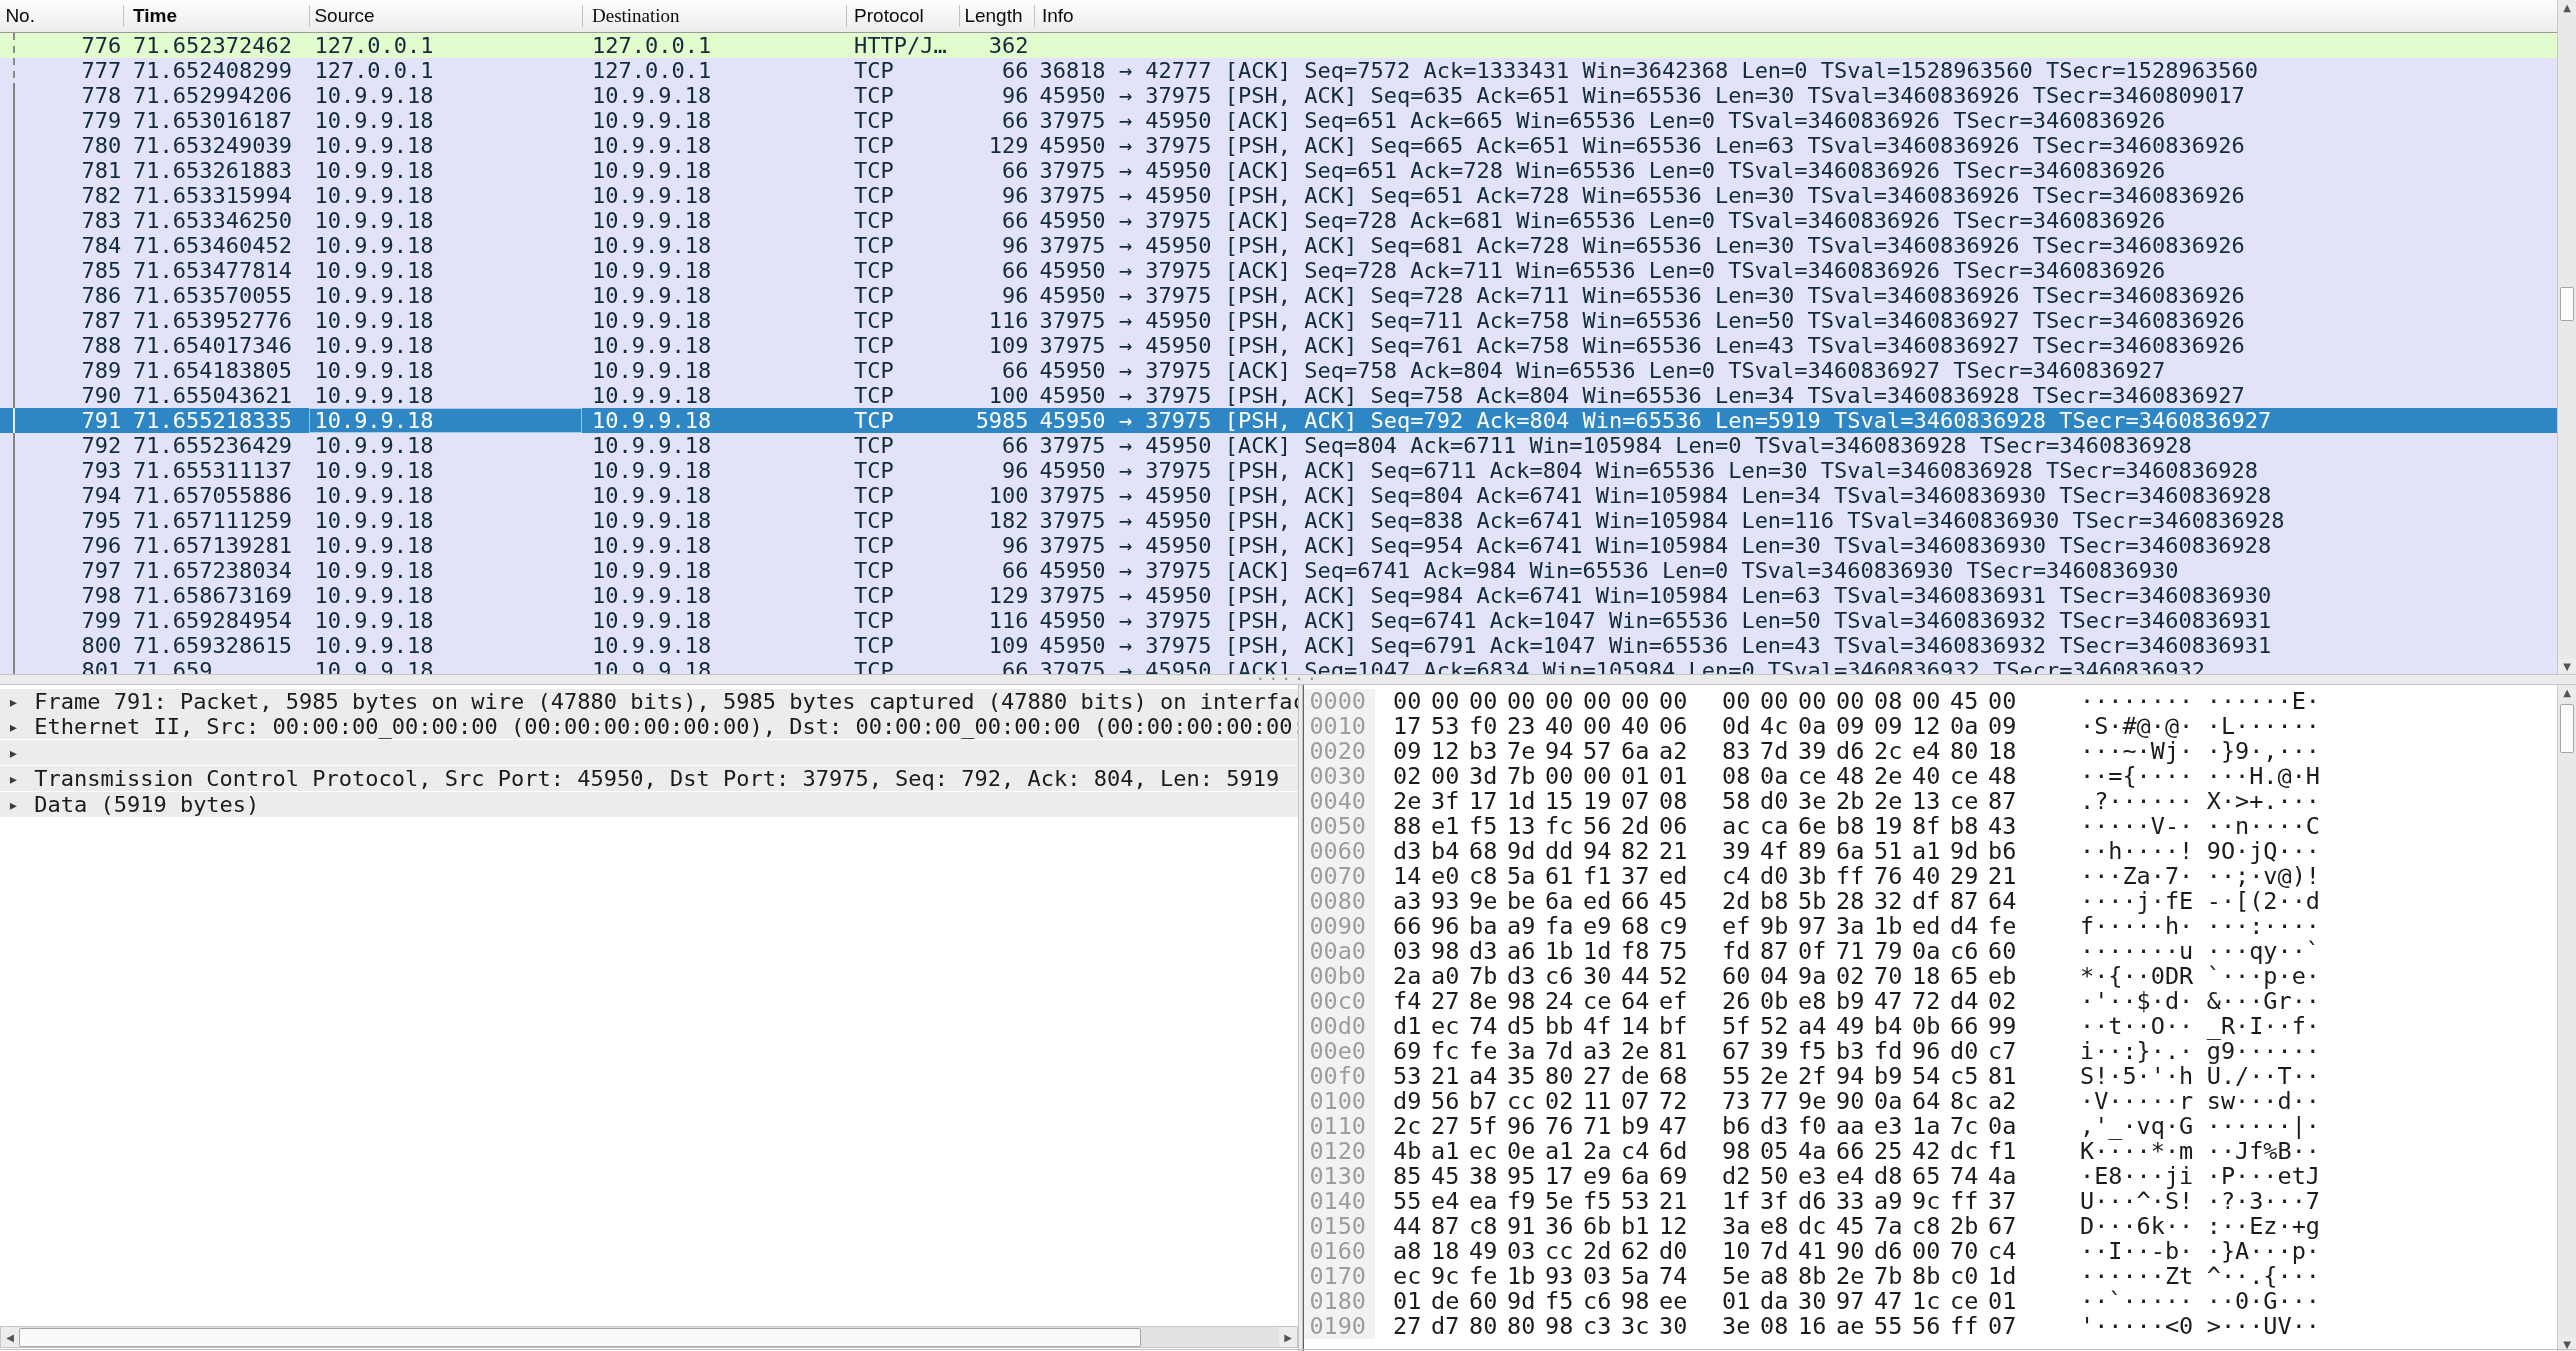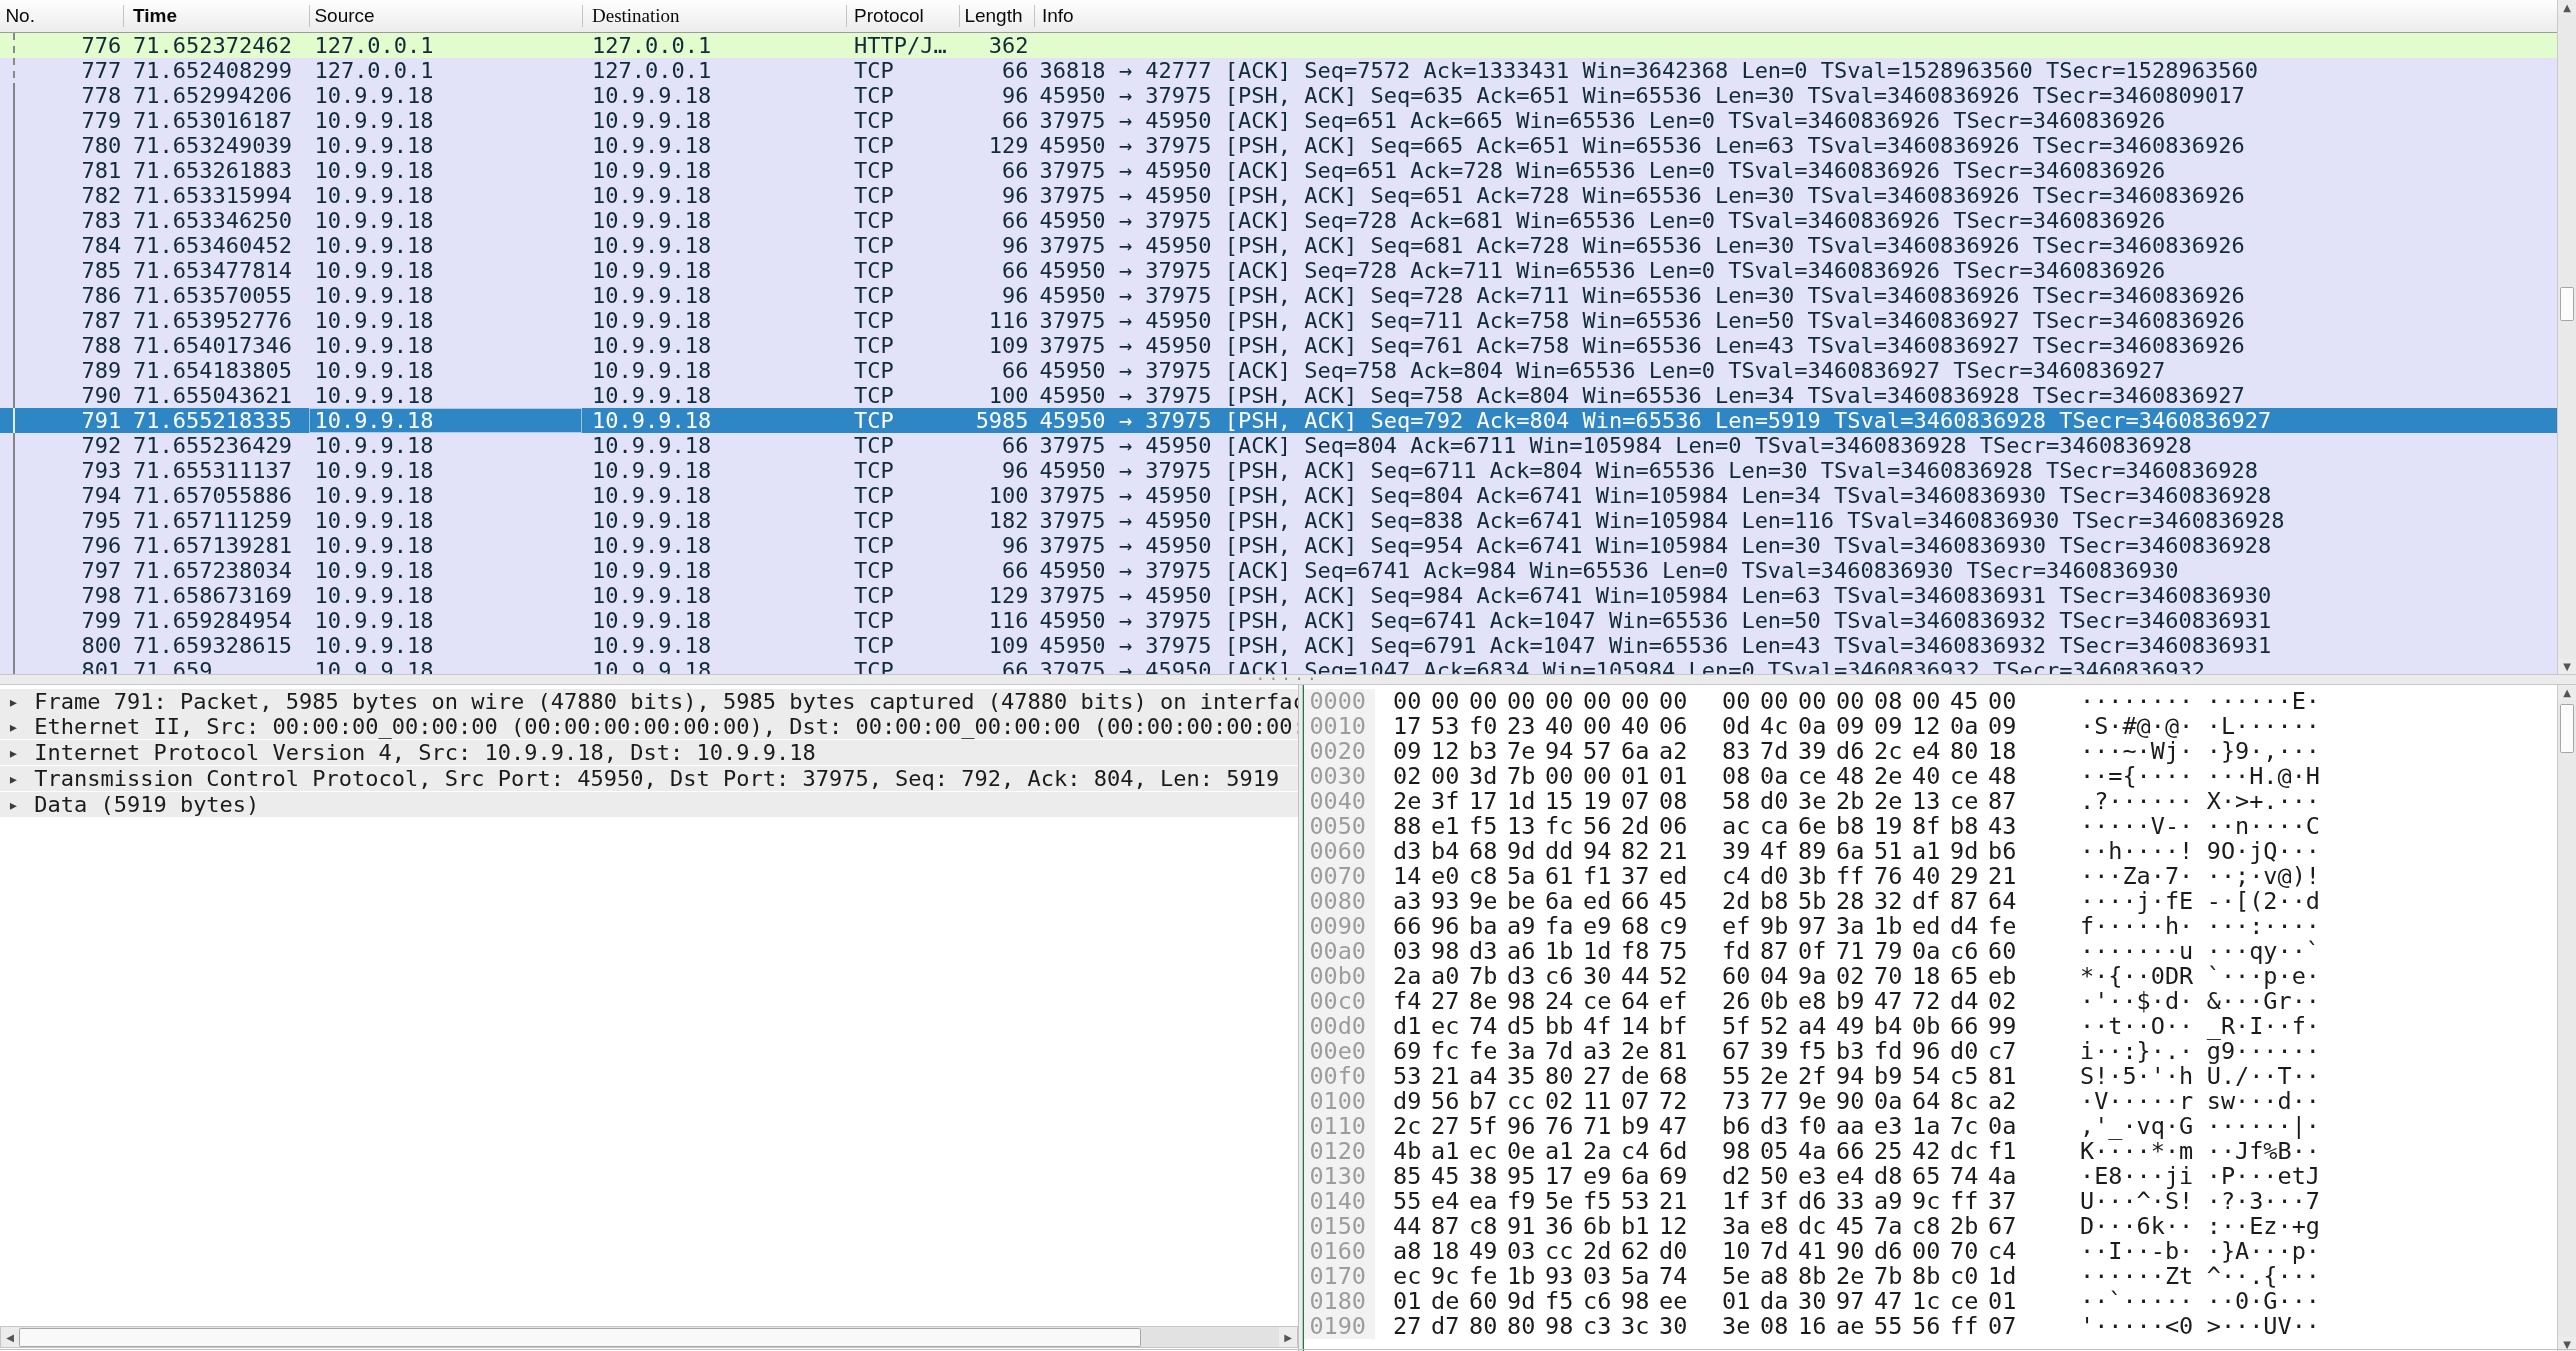--- a/index.html
+++ b/index.html
@@ -1,17 +1,17 @@
 <!DOCTYPE html>
 <html style="font-size:14.5px"><head>
 <meta charset="utf-8">
 <style>
   * { margin:0; padding:0; box-sizing:border-box; }
   html,body { background:#d4d4d4; }
-  .app { position:relative; width:2576px; height:1352px; background:#15803d; overflow:hidden;
+  .app { position:relative; width:2576px; height:1352px; background:#4d7c0f; overflow:hidden;
          font-family:"DejaVu Sans Mono", monospace; }
 
   
   .plist { position:absolute; left:0; top:0; width:2576px; height:674px; background:#fff; }
   .plist-header { position:absolute; left:0; top:0; width:2557px; height:33px;
     background:linear-gradient(#fefefe,#ececec); border-bottom:0.9px solid #9c9c9c;
     font-family:"Liberation Sans", sans-serif; font-size:19px; color:#0a0a0a;
     display:flex; align-items:center; }
   .hcell { height:100%; display:flex; align-items:center; overflow:hidden; }
   .w0{width:123px; padding-left:5.4px;} .w1{width:186px; padding-left:10px;font-weight:bold;}
@@ -144,21 +144,21 @@
   </div>
 
   <div class="splitter">
     <span>·····</span>
   </div>
 
   <div class="details">
     <div class="drows" id="detail-rows">
         <div class="drow"><span class="dtri">▸</span><span class="dtext">Frame 791: Packet, 5985 bytes on wire (47880 bits), 5985 bytes captured (47880 bits) on interfac</span></div>
         <div class="drow"><span class="dtri">▸</span><span class="dtext">Ethernet II, Src: 00:00:00_00:00:00 (00:00:00:00:00:00), Dst: 00:00:00_00:00:00 (00:00:00:00:00:0</span></div>
-        <div class="drow"><span class="dtri">▸</span><span class="dtext">Internet Protocol Version 4, Src: 10.9.9.18, Dst: 10.9.9.18</span></div>
+        <div class="drow"><span class="dtri">▸</span></div>
         <div class="drow"><span class="dtri">▸</span><span class="dtext">Transmission Control Protocol, Src Port: 45950, Dst Port: 37975, Seq: 792, Ack: 804, Len: 5919</span></div>
         <div class="drow"><span class="dtri">▸</span><span class="dtext">Data (5919 bytes)</span></div>
       </div>
     <div class="hscroll" style="left:0; bottom:3.6px; width:1298px;">
       <div class="hbtn" style="left:0">◀</div>
       <div class="hthumb" style="left:18px; width:1122px;"></div>
       <div class="hbtn" style="right:0">▶</div>
     </div>
   </div>
   <div class="vsplit"></div>

